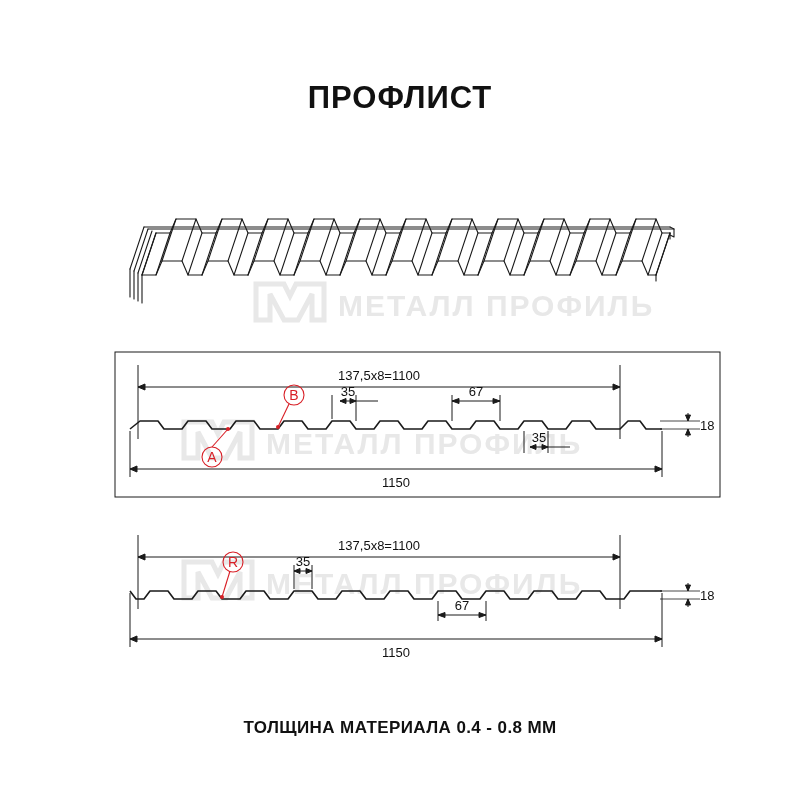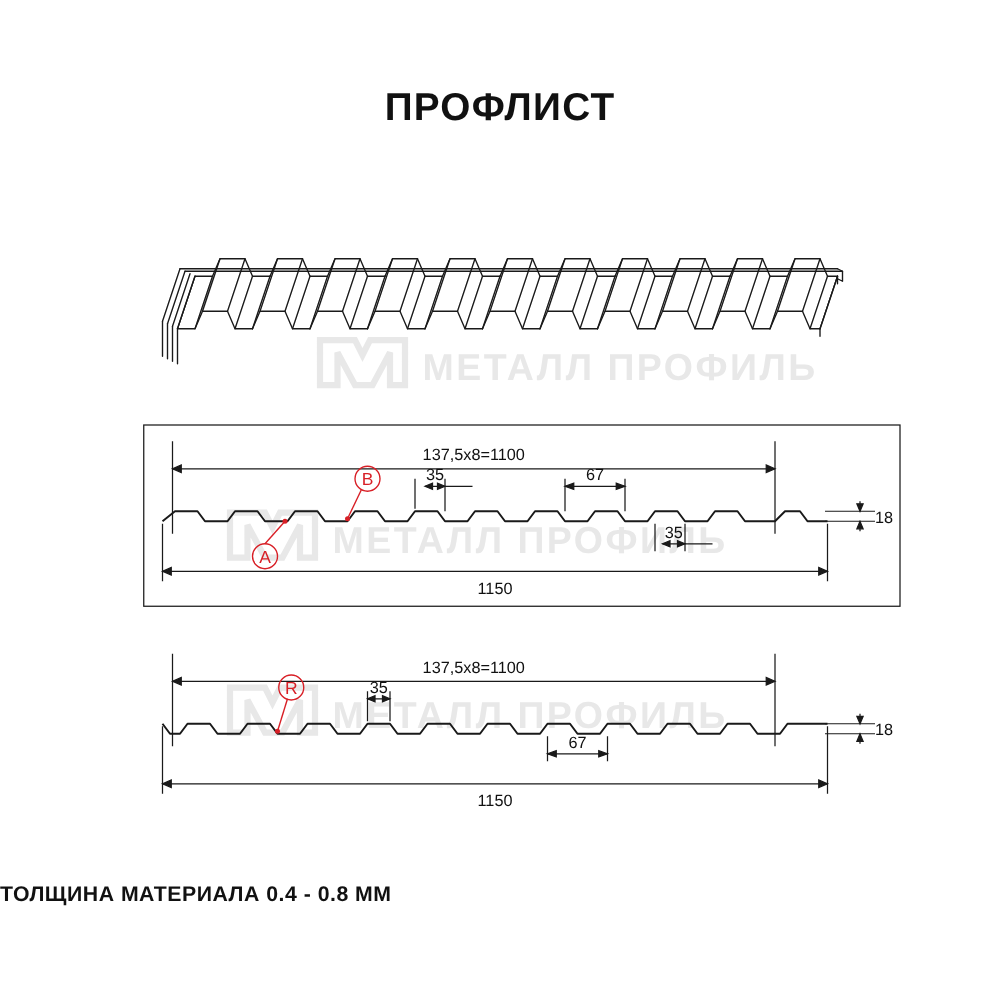--- a/index.html
+++ b/index.html
@@ -11,21 +11,21 @@
     width: 800px;
     height: 800px;
     font-family: "Liberation Sans", sans-serif;
     color: #1a1a1a;
     position: relative;
     overflow: hidden;
   }
   .sheet {
     position: absolute;
     left: 0;
-    top: 0;
+    top: 12px;
     width: 800px;
     height: 673px;
   }
   .title {
     position: absolute;
     left: 0;
     top: 68px;
     width: 800px;
     text-align: center;
     font-size: 31px;
@@ -41,20 +41,21 @@
     text-align: center;
     font-size: 17px;
     font-weight: bold;
     color: #111;
   }
   .footer {
     position: absolute;
     left: 0;
     top: 706px;
     width: 800px;
+    text-align: center;
     font-size: 17px;
     font-weight: bold;
     letter-spacing: 0.4px;
     color: #111;
   }
   svg {
     display: block;
   }
   .draw {
     position: absolute;

